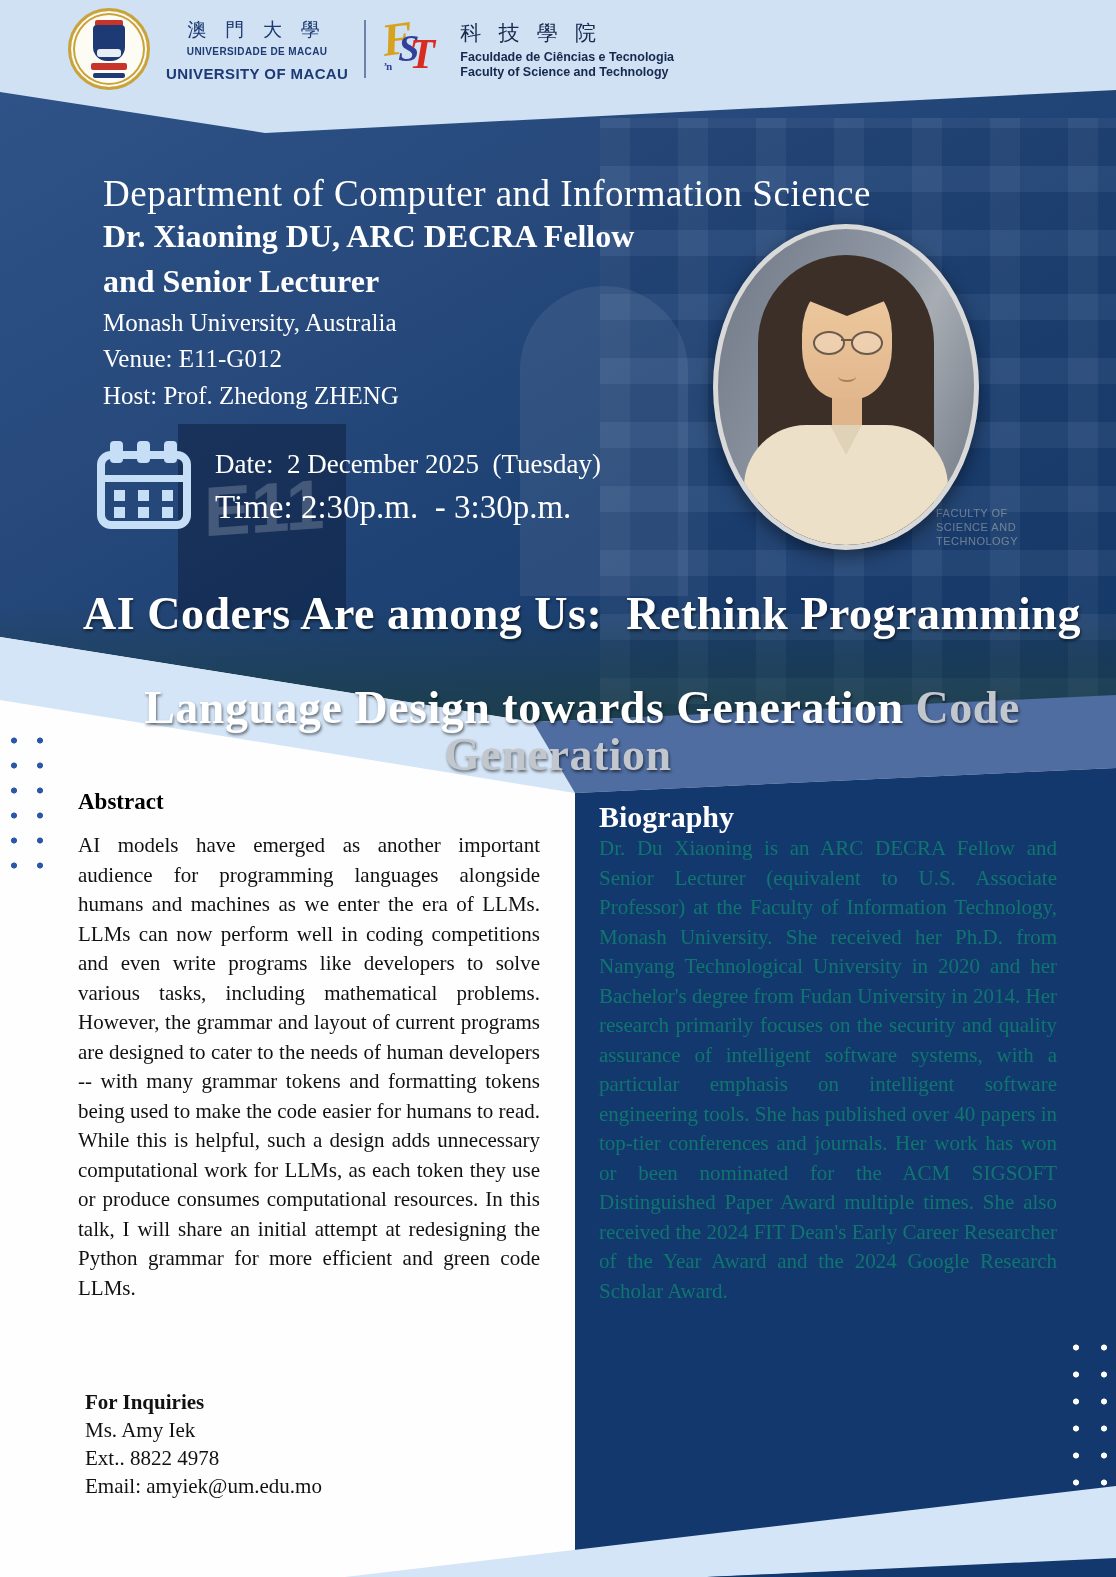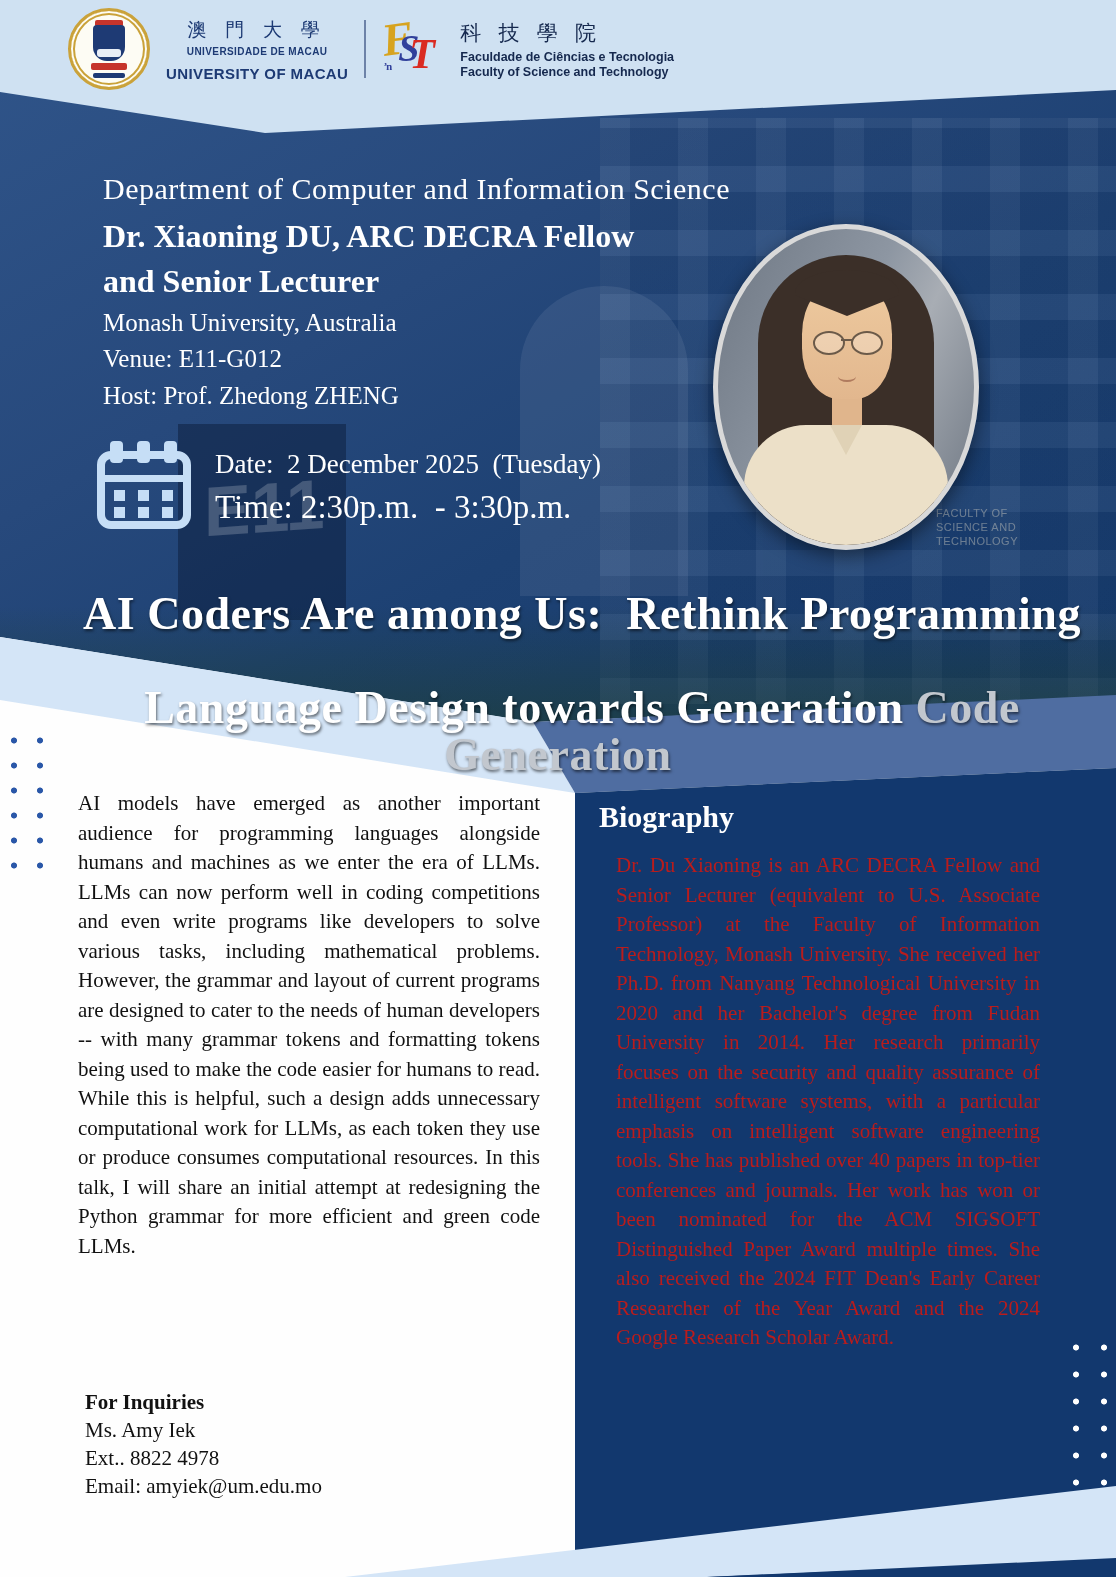--- a/index.html
+++ b/index.html
@@ -84,21 +84,21 @@
   .p-eye{position:absolute;width:28px;height:20px;border:2px solid #6b5a49;border-radius:50%;top:52px;background:rgba(255,255,255,.25);}
   .p-eye.l{left:11px;} .p-eye.r{left:49px;}
   .p-bridge{position:absolute;left:39px;top:60px;width:12px;height:2px;background:#6b5a49;}
   .p-smile{position:absolute;left:36px;top:92px;width:18px;height:9px;border-bottom:2px solid #b07b5e;border-radius:50%;}
   .p-shirt{position:absolute;left:26px;top:196px;width:204px;height:124px;border-radius:62px 62px 0 0;background:#ece0c8;}
   .p-collar{position:absolute;left:86px;top:0;width:32px;height:30px;background:#e0d2b6;
         clip-path:polygon(0 0,100% 0,50% 100%);}
 
   
   .hero-text{position:absolute;z-index:5;color:#fff;}
-  .dept{left:103px;top:172px;font-size:30px;letter-spacing:.5px;}
+  .dept{left:103px;top:172px;font-size:37px;letter-spacing:.5px;}
   .speaker1{left:103px;top:218px;font-size:32px;font-weight:bold;}
   .speaker2{left:103px;top:263px;font-size:32px;font-weight:bold;}
   .affil{left:103px;top:309px;font-size:25px;}
   .venue{left:103px;top:345px;font-size:25px;}
   .host{left:103px;top:382px;font-size:25px;}
   .date{left:215px;top:449px;font-size:27px;white-space:pre-wrap;}
   .time{left:215px;top:489px;font-size:33px;white-space:pre-wrap;}
 
   .title{position:absolute;left:30px;top:543px;width:1056px;z-index:5;text-align:center;color:#fff;
         font-size:46px;font-weight:bold;line-height:47px;letter-spacing:.5px;white-space:pre-wrap;
@@ -115,21 +115,21 @@
   .r1{top:49px;} .r2{top:66px;}
   .c1{left:17px;} .c2{left:41px;} .c3{left:65px;}
 
   
   .abstract-col{position:absolute;left:78px;top:789px;width:462px;z-index:5;color:#111;}
   .abstract-col h2{margin:0 0 16px 0;font-size:23px;font-weight:bold;color:#000;}
   .abstract-col p{margin:0;font-size:21px;line-height:29.5px;text-align:justify;}
 
   .bio-col{position:absolute;left:599px;top:800px;width:458px;z-index:5;color:#eef3fa;}
   .bio-col h2{margin:0 0 0 0;font-size:30px;font-weight:bold;color:#fff;}
-  .bio-col p{margin:17px;font-size:21px;line-height:29.5px;text-align:justify;color:#b91c1c;}
+  .bio-col p{margin:0;font-size:21px;line-height:29.5px;text-align:justify;color:#0f766e;}
 
   .inquiries{position:absolute;left:85px;top:1388px;z-index:5;color:#111;font-size:21px;line-height:28px;}
   .inquiries .inq-head{font-weight:bold;}
 
   
   .dots-left{position:absolute;left:1px;top:728px;width:48px;height:152px;z-index:8;
         background-image:radial-gradient(circle,#2a57a8 2.6px,rgba(0,0,0,0) 3.4px);
         background-size:26px 25px;}
   .dots-right{position:absolute;left:1062px;top:1334px;width:50px;height:160px;z-index:8;
         background-image:radial-gradient(circle,#ffffff 2.6px,rgba(0,0,0,0) 3.4px);
@@ -224,20 +224,21 @@
 
   <div class="hero-text date">Date:  2 December 2025  (Tuesday)</div>
   <div class="hero-text time">Time: 2:30p.m.  - 3:30p.m.</div>
 
   <div class="title">
     <span>AI Coders Are among Us:  Rethink Programming</span><br>
     <span>Language Design towards Generation </span><span class="silver">Code Generation</span>
   </div>
 
   <div class="abstract-col">
+    <h2>Abstract</h2>
     <p>AI models have emerged as another important audience for programming languages alongside humans and machines as we enter the era of LLMs. LLMs can now perform well in coding competitions and even write programs like developers to solve various tasks, including mathematical problems. However, the grammar and layout of current programs are designed to cater to the needs of human developers -- with many grammar tokens and formatting tokens being used to make the code easier for humans to read. While this is helpful, such a design adds unnecessary computational work for LLMs, as each token they use or produce consumes computational resources. In this talk, I will share an initial attempt at redesigning the Python grammar for more efficient and green code LLMs.</p>
   </div>
 
   <div class="bio-col">
     <h2>Biography</h2>
     <p>Dr. Du Xiaoning is an ARC DECRA Fellow and Senior Lecturer (equivalent to U.S. Associate Professor) at the Faculty of Information Technology, Monash University. She received her Ph.D. from Nanyang Technological University in 2020 and her Bachelor's degree from Fudan University in 2014. Her research primarily focuses on the security and quality assurance of intelligent software systems, with a particular emphasis on intelligent software engineering tools. She has published over 40 papers in top-tier conferences and journals. Her work has won or been nominated for the ACM SIGSOFT Distinguished Paper Award multiple times. She also received the 2024 FIT Dean's Early Career Researcher of the Year Award and the 2024 Google Research Scholar Award.</p>
   </div>
 
   <div class="inquiries">
     <div class="inq-head">For Inquiries</div>

